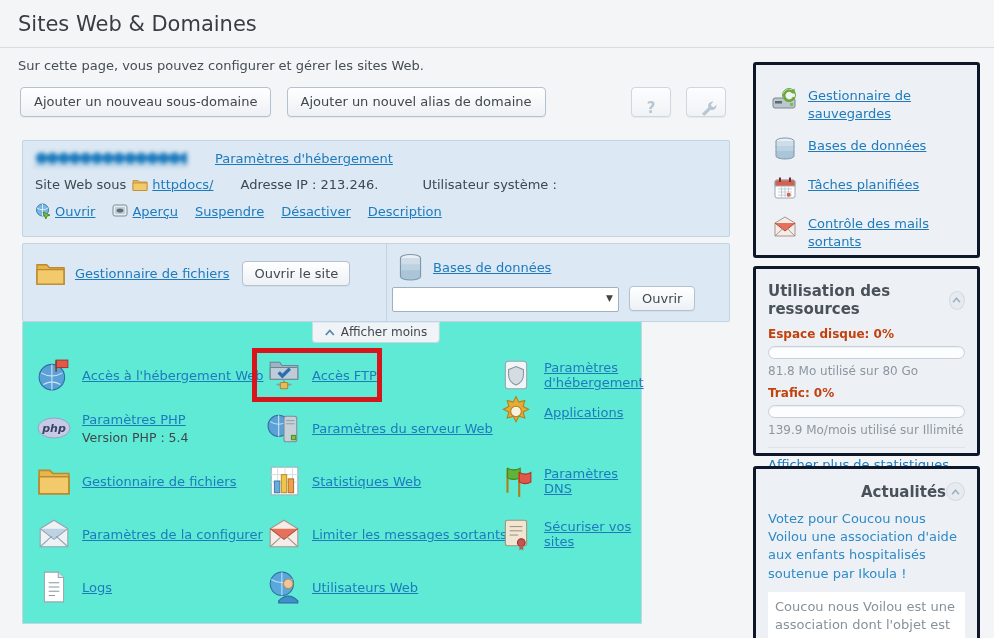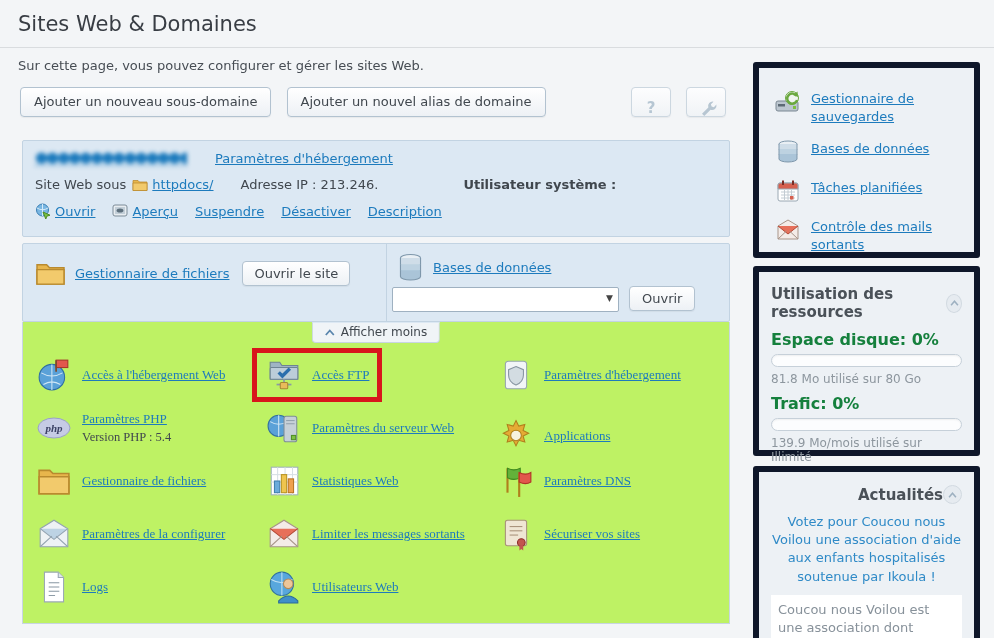--- a/index.html
+++ b/index.html
@@ -27,21 +27,21 @@
   
   .card { position:absolute; background:#dce8f3; border:1px solid #c2d3e2; border-radius:2px; }
   .card1 { left:22px; top:140px; width:708px; height:97px; padding:9px 12px; }
   .domain-row { display:flex; align-items:flex-end; }
   .domain-blur { color:#1d7bbd; border-bottom:1px dashed #1d7bbd; filter:blur(2px);
                  font-size:15px; letter-spacing:-2px; line-height:15px; width:152px; overflow:hidden; white-space:nowrap; }
   .domain-row .lnk { margin-left:28px; font-size:13px; }
   .info-row { display:flex; align-items:center; margin-top:11px; font-size:13px; color:#40474e; }
   .info-row .icon16 { margin:0 4px 0 6px; }
   .ip-text { margin-left:27px; }
-  .user-text { margin-left:85px;font-weight:bold; }
+  .user-text { margin-left:44px; }
   .actions-row { display:flex; align-items:center; margin-top:11px; }
   .actions-row .act { display:flex; align-items:center; margin-right:17px; }
   .actions-row .act svg { margin-right:4px; }
 
   
   .card2 { left:22px; top:243px; width:708px; height:79px; }
   .pane-divider { position:absolute; left:363px; top:0; bottom:0; width:1px; background:#c2d3e2; }
   .pane-left { position:absolute; left:12px; top:16px; display:flex; align-items:center; }
   .pane-left .lnk { margin-left:9px; }
   .pane-left .btn { margin-left:13px; padding:4px 11px; }
@@ -53,49 +53,49 @@
   .open-db-btn { position:absolute; left:606px; top:42px; padding:4px 12px; }
 
   
   .show-less-tab { position:absolute; left:376px; top:322px; transform:translateX(-50%);
                    background:#f0f4f7; border:1px solid #c8d5e2; border-top:1px solid #dce8f3;
                    border-radius:0 0 4px 4px; padding:2px 12px 3px; font-size:12px; color:#40474e;
                    cursor:pointer; z-index:4; display:flex; align-items:center; }
   .show-less-tab svg { margin-right:6px; }
 
   
-  .grid-card { position:absolute; left:22px; top:322px; width:708px; height:302px; background:#bef264;
-               border:1px solid #c8d5e2; border-top:none;font-family:Liberation Serif, serif; }
+  .grid-card { position:absolute; left:22px; top:322px; width:620px; height:302px; background:#5eead4;
+               border:1px solid #c8d5e2; border-top:none; }
   .tool-item { position:absolute; display:flex; align-items:center; height:40px; }
   .tool-item .ticon { width:34px; height:34px; flex:0 0 34px; }
   .tool-item .tlabel { margin-left:11px; font-size:13px; }
   .tool-sub { font-size:12.5px; color:#40474e; margin-top:3px; }
   .red-annotation { position:absolute; left:252px; top:348px; width:130px; height:54px;
                     border:5px solid #d8151c; z-index:6; }
 
   
-  .side-sec { position:absolute; left:753px; width:227px; background:#edf1f5; border:6px solid #0f172a; border-radius:3px; }
+  .side-sec { position:absolute; left:753px; width:227px; background:#edf1f5; border:3px solid #0f172a; border-radius:3px; }
   .side-tools { top:62px; height:196px; padding:22px 16px; }
   .side-tool-item { display:flex; margin-bottom:15px; }
   .side-tool-item .sicon { width:26px; height:24px; flex:0 0 26px; margin-right:10px; }
   .side-tool-item .lnk { line-height:1.35; display:inline-block; max-width:158px; }
 
   .side-res { top:266px; height:190px; padding:13px 12px; }
   .sec-head { display:flex; align-items:center; justify-content:flex-end; margin-bottom:9px; }
   .sec-title { font-size:15px; font-weight:bold; color:#4a5158; }
   .collapse-btn { width:19px; height:19px; border-radius:50%; background:#e6ebf0; border:1px solid #d2dae1;
                   display:flex; align-items:center; justify-content:center; cursor:pointer; }
-  .res-label { font-size:16px; font-weight:bold; color:#15803d; margin-top:4px; }
+  .res-label { font-size:12px; font-weight:bold; color:#c2410c; margin-top:4px; }
   .bar { height:13px; background:#fcfdfe; border:1px solid #c6d0d9; border-radius:7px; margin-top:5px;
          box-shadow:inset 0 1px 2px rgba(0,0,0,.06); }
   .res-detail { font-size:12px; color:#8d969e; margin-top:5px; margin-bottom:8px; }
   .res-divider { border-top:1px solid #dde3e9; margin:10px 0 9px; }
 
   .side-news { top:466px; height:200px; padding:13px 12px; }
-  .news-headline { color:#2f8ac7; font-size:13px; line-height:1.4; cursor:pointer; margin-bottom:9px;text-align:center; }
+  .news-headline { color:#2f8ac7; font-size:13px; line-height:1.4; cursor:pointer; margin-bottom:9px; }
   .news-body { background:#ffffff; padding:6px 7px; font-size:13px; color:#87919a; line-height:1.42; }
 </style>
 </head>
 <body>
 
 <div class="stage">
 
   <div class="page-title">Sites Web &amp; Domaines</div>
   <div class="title-rule"></div>
   <div class="page-subtitle">Sur cette page, vous pouvez configurer et gérer les sites Web.</div>
@@ -234,21 +234,21 @@
           <circle cx="11" cy="14" r="10" fill="#5aa1d8" stroke="#35719f"></circle>
           <path d="M3 10 q8 5 16 0 M11 4 v20" stroke="#cfe6f5" fill="none"></path>
           <rect x="16" y="5" width="12" height="24" rx="2" fill="#c6d0d8" stroke="#7e8d99"></rect>
           <line x1="18" y1="9" x2="26" y2="9" stroke="#92a1ad"></line>
           <line x1="18" y1="12" x2="26" y2="12" stroke="#92a1ad"></line>
           <rect x="23" y="23" width="4" height="4" fill="#7ec043" stroke="#4f8f25"></rect>
         </svg>
       <a class="lnk tlabel">Paramètres du serveur Web</a>
     </div>
 
-    <div class="tool-item" style="left:476px; top:94px;">
+    <div class="tool-item" style="left:476px; top:70px;">
       <svg class="ticon" viewBox="0 0 32 32">
           <path d="M16 1.5 l2.6 5.2 5.7-1.6 -1.6 5.7 5.2 2.6 -5.2 2.6 1.6 5.7 -5.7-1.6 -2.6 5.2 -2.6-5.2 -5.7 1.6 1.6-5.7 -5.2-2.6 5.2-2.6 -1.6-5.7 5.7 1.6 z" fill="#e5ab35" stroke="#b07f1c"></path>
           <circle cx="16" cy="15.5" r="5" fill="#f7f2e0" stroke="#b07f1c"></circle>
         </svg>
       <a class="lnk tlabel">Applications</a>
     </div>
 
     <div class="tool-item" style="left:14px; top:139px;">
       <svg class="ticon" viewBox="0 0 32 30">
           <path d="M2 5 h10 l3 3 h15 v19 H2 z" fill="#e8b64c" stroke="#b98a2e" stroke-width="1.5"></path>

